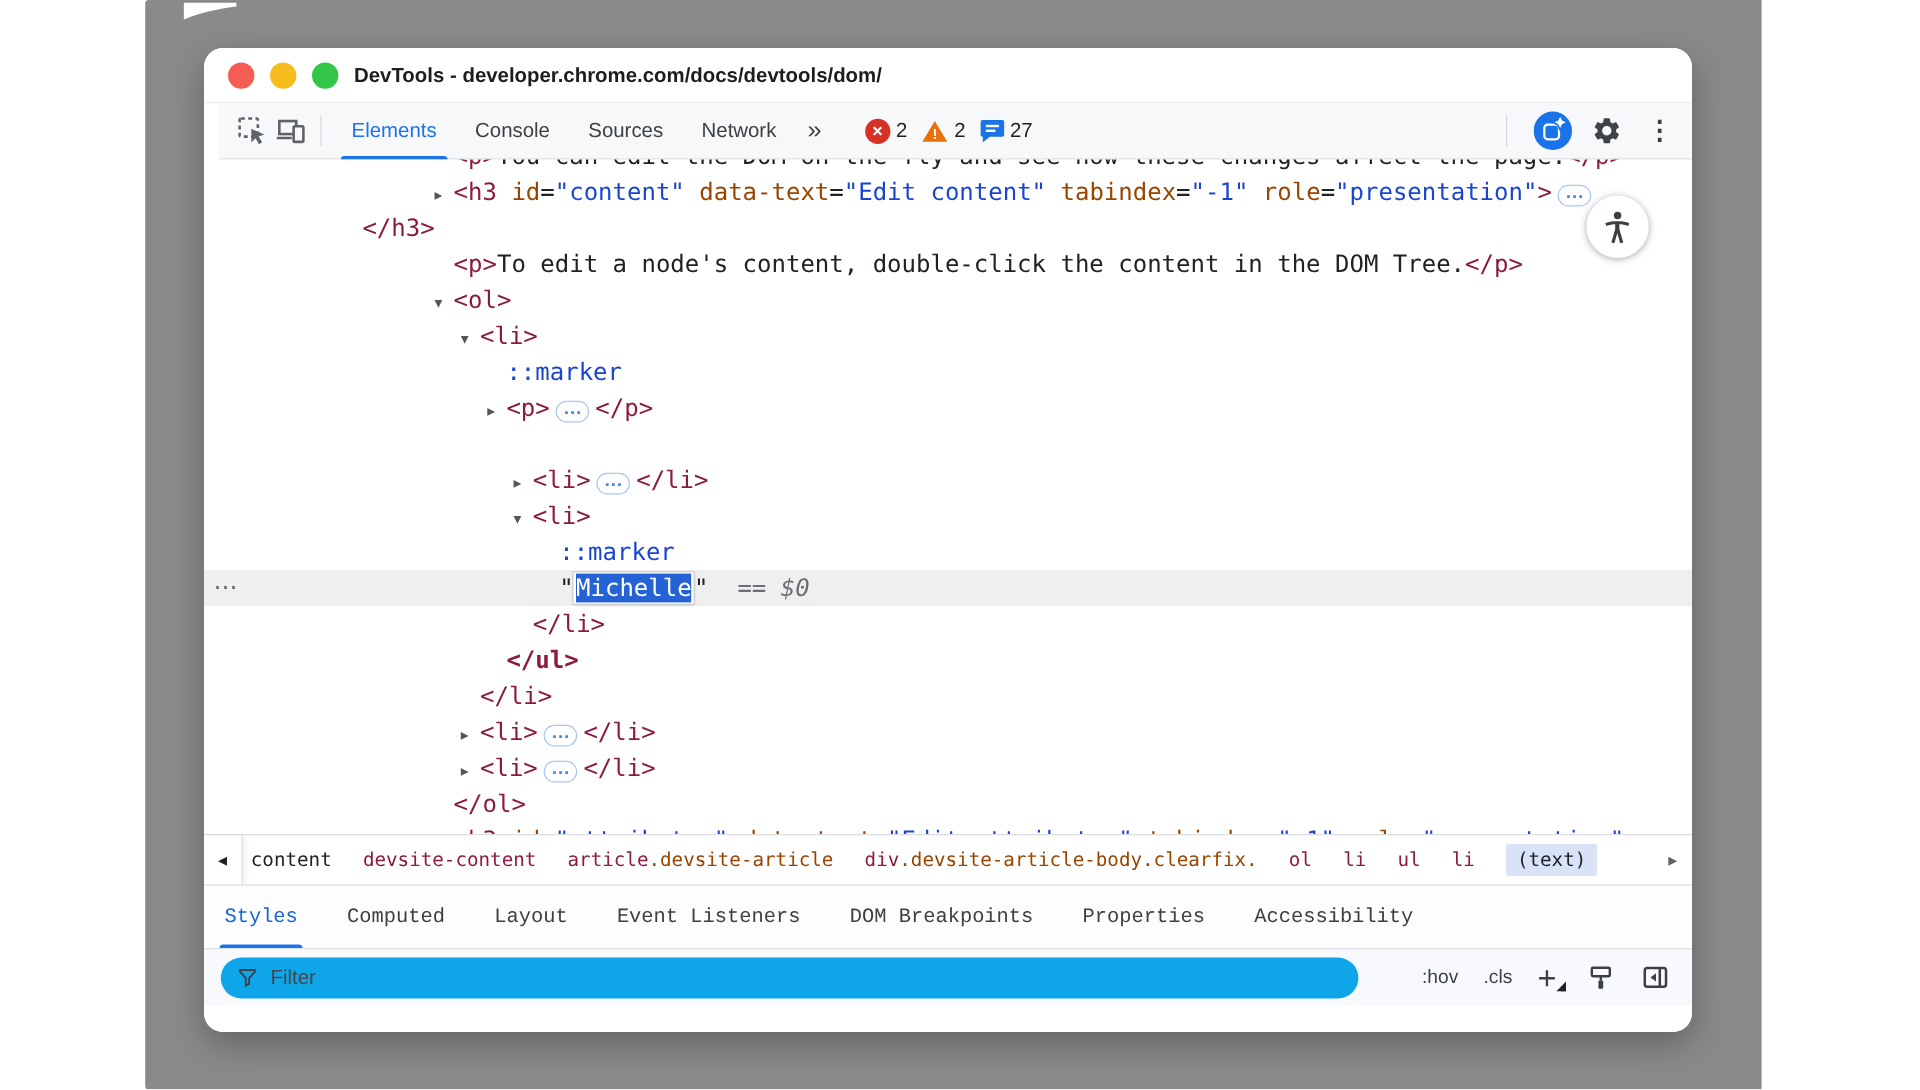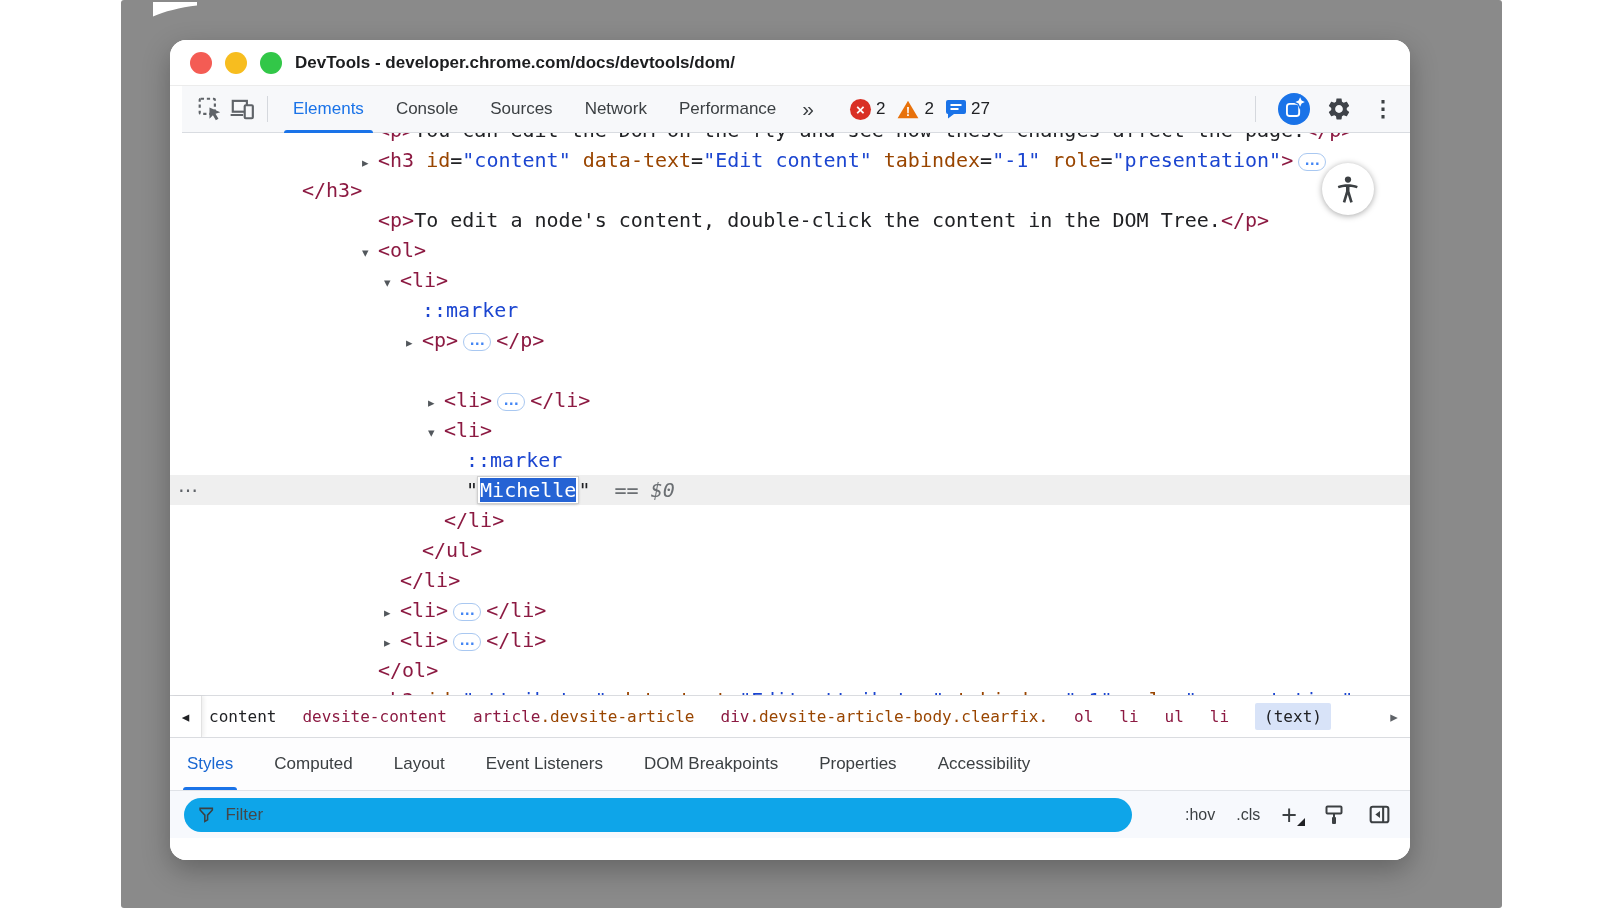--- a/index.html
+++ b/index.html
@@ -1,18 +1,18 @@
 <!DOCTYPE html>
 <html style="--c-backdrop: #8a8a8a; --c-accent: #1a73e8; --c-tag: #8c1a42; --c-attr: #994500; --c-value: #1b45d0; --c-error: #d93025; --c-warning: #e8710a; --c-selection: #2563d4;"><head>
 <meta charset="utf-8">
 <style>
   * { box-sizing: border-box; margin: 0; padding: 0; }
   body { width: 1600px; height: 908px; background: #fff; font-family: "Liberation Sans", sans-serif; }
 
-  .stage { position: relative; width: 1600px; height: 908px; background: #fff; overflow: hidden; }
+  .stage { position: relative; width: 1468px; height: 908px; background: #fff; overflow: hidden; }
   .backdrop { position: absolute; left: 121px; top: 0; width: 1381px; height: 908px;
               background: var(--c-backdrop, #8a8a8a); border-radius: 3px; }
   .wedge { position: absolute; left: 32px; top: 2px; }
 
   .window { position: absolute; left: 49px; top: 40px; width: 1240px; height: 820px;
             background: #fff; border-radius: 16px; overflow: hidden;
             box-shadow: 0 10px 28px rgba(0,0,0,.28); display: flex; flex-direction: column; }
 
   
   .titlebar { height: 46px; flex: none; position: relative; border-bottom: 1px solid #ececec; background: #fff; }
@@ -83,21 +83,21 @@
   .cp-plain { color: #202124; }
   .cp-tag { color: var(--c-tag, #8c1a42); }
   .cp-cls { color: var(--c-attr, #994500); }
   .crumb-btn-right { width: 32px; height: 100%; flex: none; display: flex; align-items: center; justify-content: center;
                      font-family: "Liberation Sans", sans-serif; color: #5f6368; font-size: 15px; }
 
   
   .styletabs { height: 53px; flex: none; border-top: 1px solid #dadce0; background: #fdfdfe;
                display: flex; align-items: stretch; padding-left: 15px; }
   .stab { position: relative; display: flex; align-items: center; padding: 0 2px; margin-right: 37px;
-          font-size: 17px; color: #3c4043; white-space: nowrap; }
+          font-size: 17px; color: #3c4043; white-space: nowrap; font-family: Liberation Mono, monospace; }
   .stab.active { color: #1967d2; }
   .stab.active::after { content: ""; position: absolute; left: -2px; right: -2px; bottom: 0; height: 3px;
                         border-radius: 3px 3px 0 0; background: var(--c-accent, #1a73e8); }
 
   
   .filterrow { height: 48px; flex: none; border-top: 1px solid #e0e3e8; background: #f7f9fd;
                display: flex; align-items: center; padding: 0 18px 0 14px; }
   .filterpill { width: 948px; height: 34px; border-radius: 17px; background: #0ea5e9;
                 display: flex; align-items: center; padding: 0 13px; gap: 10px; flex: none; }
   .filterinput { border: none; background: transparent; outline: none; font-size: 17px; color: #202124;
@@ -142,21 +142,20 @@
             <rect x="14.5" y="8.5" width="7.5" height="12" rx="1" fill="#f7f8fa" stroke="#5f6368" stroke-width="2"></rect>
           </svg>
         </div>
         <div class="vdiv"></div>
 
         <div class="tabs">
             <div class="tab active">Elements</div>
             <div class="tab">Console</div>
             <div class="tab">Sources</div>
             <div class="tab">Network</div>
-            <div class="tab">Performance</div>
           </div>
         <div class="morebtn">»</div>
 
         <div class="badges">
           <div class="badge-group">
             <span class="err-ic">×</span>
             <span class="badge-num">2</span>
           </div>
           <div class="badge-group">
             <svg width="22" height="19" viewBox="0 0 22 19">
@@ -201,21 +200,21 @@
           <div class="t-row" style="top: 102px; padding-left: 192px;"><span class="arrow">▾</span><span class="sg-tag">&lt;ol&gt;</span></div>
           <div class="t-row" style="top: 72px; padding-left: 192px;"><span class="arrow"></span><span class="sg-tag">&lt;p&gt;</span><span class="sg-text">To edit a node's content, double-click the content in the DOM Tree.</span><span class="sg-tag">&lt;/p&gt;</span></div>
           <div class="t-row" style="top: 132px; padding-left: 214px;"><span class="arrow">▾</span><span class="sg-tag">&lt;li&gt;</span></div>
           <div class="t-row" style="top: 162px; padding-left: 236px;"><span class="arrow"></span><span class="sg-pseudo">::marker</span></div>
           <div class="t-row" style="top: 192px; padding-left: 236px;"><span class="arrow">▸</span><span class="sg-tag">&lt;p&gt;</span><span class="pill">…</span><span class="sg-tag">&lt;/p&gt;</span></div>
           <div class="t-row" style="top: 252px; padding-left: 258px;"><span class="arrow">▸</span><span class="sg-tag">&lt;li&gt;</span><span class="pill">…</span><span class="sg-tag">&lt;/li&gt;</span></div>
           <div class="t-row" style="top: 282px; padding-left: 258px;"><span class="arrow">▾</span><span class="sg-tag">&lt;li&gt;</span></div>
           <div class="t-row" style="top: 312px; padding-left: 280px;"><span class="arrow"></span><span class="sg-pseudo">::marker</span></div>
           <div class="t-row sel" style="top: 342px; padding-left: 280px;"><span class="gutter">⋯</span><span class="arrow"></span><span class="sg-text">"</span><span class="editbox"><span class="editsel">Michelle</span></span><span class="sg-text">"  </span><span class="sg-grey">==</span><span class="sg-text"> </span><span class="sg-dollar">$0</span></div>
           <div class="t-row" style="top: 372px; padding-left: 258px;"><span class="arrow"></span><span class="sg-tag">&lt;/li&gt;</span></div>
-          <div class="t-row" style="top: 402px; padding-left: 236px;"><span class="arrow"></span><span class="sg-tag">&lt;/ul&gt;</span></div>
+          <div class="t-row" style="top: 402px; padding-left: 236px; font-weight: bold;"><span class="arrow"></span><span class="sg-tag">&lt;/ul&gt;</span></div>
           <div class="t-row" style="top: 432px; padding-left: 214px;"><span class="arrow"></span><span class="sg-tag">&lt;/li&gt;</span></div>
           <div class="t-row" style="top: 462px; padding-left: 214px;"><span class="arrow">▸</span><span class="sg-tag">&lt;li&gt;</span><span class="pill">…</span><span class="sg-tag">&lt;/li&gt;</span></div>
           <div class="t-row" style="top: 492px; padding-left: 214px;"><span class="arrow">▸</span><span class="sg-tag">&lt;li&gt;</span><span class="pill">…</span><span class="sg-tag">&lt;/li&gt;</span></div>
           <div class="t-row" style="top: 522px; padding-left: 192px;"><span class="arrow"></span><span class="sg-tag">&lt;/ol&gt;</span></div>
           <div class="t-row" style="top: 552px; padding-left: 192px;"><span class="arrow">▸</span><span class="sg-tag">&lt;h3</span><span class="sg-attr"> id</span><span class="sg-eq">=</span><span class="sg-val">"attributes"</span><span class="sg-attr"> data-text</span><span class="sg-eq">=</span><span class="sg-val">"Edit attributes"</span><span class="sg-attr"> tabindex</span><span class="sg-eq">=</span><span class="sg-val">"-1"</span><span class="sg-attr"> role</span><span class="sg-eq">=</span><span class="sg-val">"presentation"</span><span class="sg-tag">&gt;</span></div>
         </div>
 
       <div class="a11y-fab">
         <svg width="30" height="30" viewBox="0 0 24 24" fill="#3c4043">
           <circle cx="12" cy="4.4" r="2.5"></circle>

